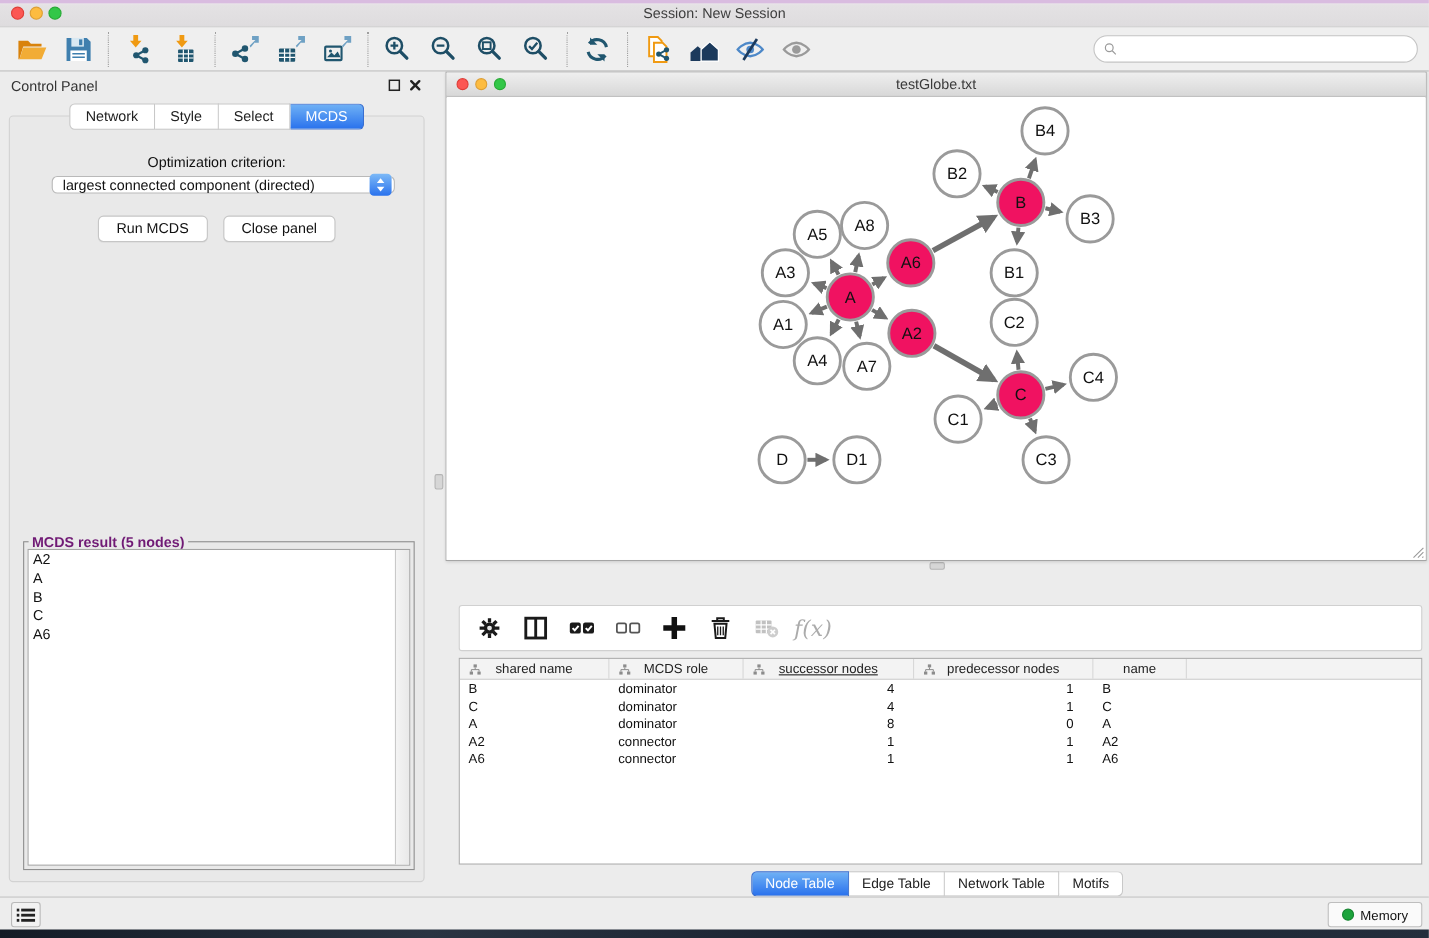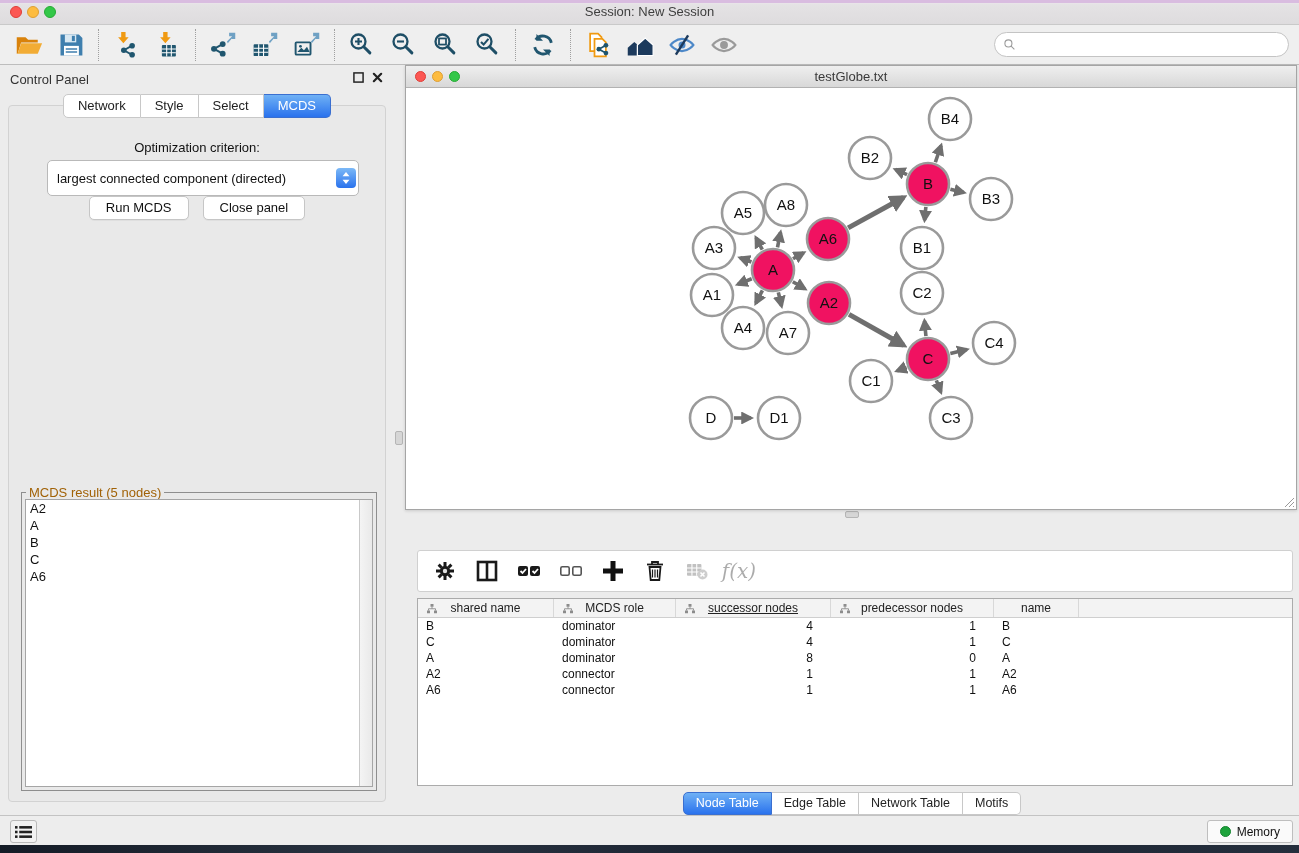--- a/index.html
+++ b/index.html
@@ -33,27 +33,27 @@
   .win-btns { position:absolute; right:2px; top:1px; display:flex; gap:6px; }
   .win-btn { width:13px; height:13px; background:transparent; border:none; padding:0; cursor:pointer; display:flex; align-items:center; justify-content:center; }
   .win-btn svg { width:11px; height:11px; }
   #cp-tabs { position:absolute; left:0; right:0; top:26px; display:flex; justify-content:center; z-index:3; }
   .seg-tab { font-size:13px; color:#222; background:#FFF; border:1px solid #C8C8C8; border-left:none; padding:3px 14px 4px; cursor:pointer; font-family:"Liberation Sans",sans-serif; }
   .seg-tab:first-child { border-left:1px solid #C8C8C8; border-radius:5px 0 0 5px; }
   .seg-tab:last-child { border-radius:0 5px 5px 0; }
   .seg-tab.active { background:linear-gradient(#6FB1F5,#2A72ED); border-color:#3A6FD0; color:#FFF; }
   #cp-body { position:absolute; left:4px; top:37px; right:4px; bottom:4px; background:#E9E9E9; border:1px solid #D2D2D2; border-radius:4px; }
   #opt-label { position:absolute; left:0; right:0; top:34px; text-align:center; font-size:13px; color:#111; }
-  #opt-select { position:absolute; left:38px; top:54px; width:312px; height:36px; background:#FFF; border:1px solid #B9B9B9; border-radius:5px; display:flex; align-items:center; cursor:pointer; }
+  #opt-select { position:absolute; left:38px; top:54px; width:312px; height:16px; background:#FFF; border:1px solid #B9B9B9; border-radius:5px; display:flex; align-items:center; cursor:pointer; }
   #opt-select .sel-text { flex:1; font-size:13px; color:#111; padding-left:9px; white-space:nowrap; }
   .stepper { width:20px; height:20px; margin-right:2px; border-radius:4px; background:linear-gradient(#7CB9F7,#2A72ED); display:flex; align-items:center; justify-content:center; }
   #cp-buttons { position:absolute; left:0; right:0; top:90px; display:flex; justify-content:center; gap:14px; }
   .push-btn { background:#FFF; border:1px solid #C6C6C6; border-radius:5px; font-size:13px; color:#111; padding:3px 16px 4px; cursor:pointer; font-family:"Liberation Sans",sans-serif; box-shadow:0 1px 0 rgba(0,0,0,0.04); }
   #mcds-fieldset { position:absolute; left:12px; right:8px; top:386px; bottom:10px; border:1px solid #8E8E8E; }
-  #mcds-legend { position:absolute; top:-8px; left:4px; background:#E9E9E9; font-size:13px; color:#a16207; padding:0 3px; }
+  #mcds-legend { position:absolute; top:-8px; left:4px; background:#E9E9E9; font-size:13px; color:#701a75; padding:0 3px;font-weight:bold; }
   #mcds-list { position:absolute; left:3px; top:6px; right:3px; bottom:3px; background:#FFF; border:1px solid #A5A5A5; overflow:hidden; }
   #mcds-scroll { position:absolute; right:0; top:0; width:13px; bottom:0; background:linear-gradient(90deg,#F4F4F4,#E9E9E9); border-left:1px solid #C9C9C9; }
   .mcds-item { font-size:13px; color:#111; padding:1px 0 1px 4px; line-height:15px; }
 
   
   #network-window { position:absolute; left:405px; top:65px; width:892px; height:445px; background:#FFF; border:1px solid #A5A5A5; box-shadow:0 1px 3px rgba(0,0,0,0.15); }
   #nw-titlebar { position:absolute; left:0; top:0; right:0; height:22px; background:linear-gradient(#EFEFEF,#D8D8D8); border-bottom:1px solid #B2B2B2; }
   #nw-titlebar .traffic { top:5px; width:11px; height:11px; }
   #nw-title { position:absolute; left:0; right:0; top:3px; text-align:center; font-size:13px; color:#3A3A3A; }
   #graph-canvas { position:absolute; left:0; top:23px; width:890px; height:420px; background:#FFF; }

